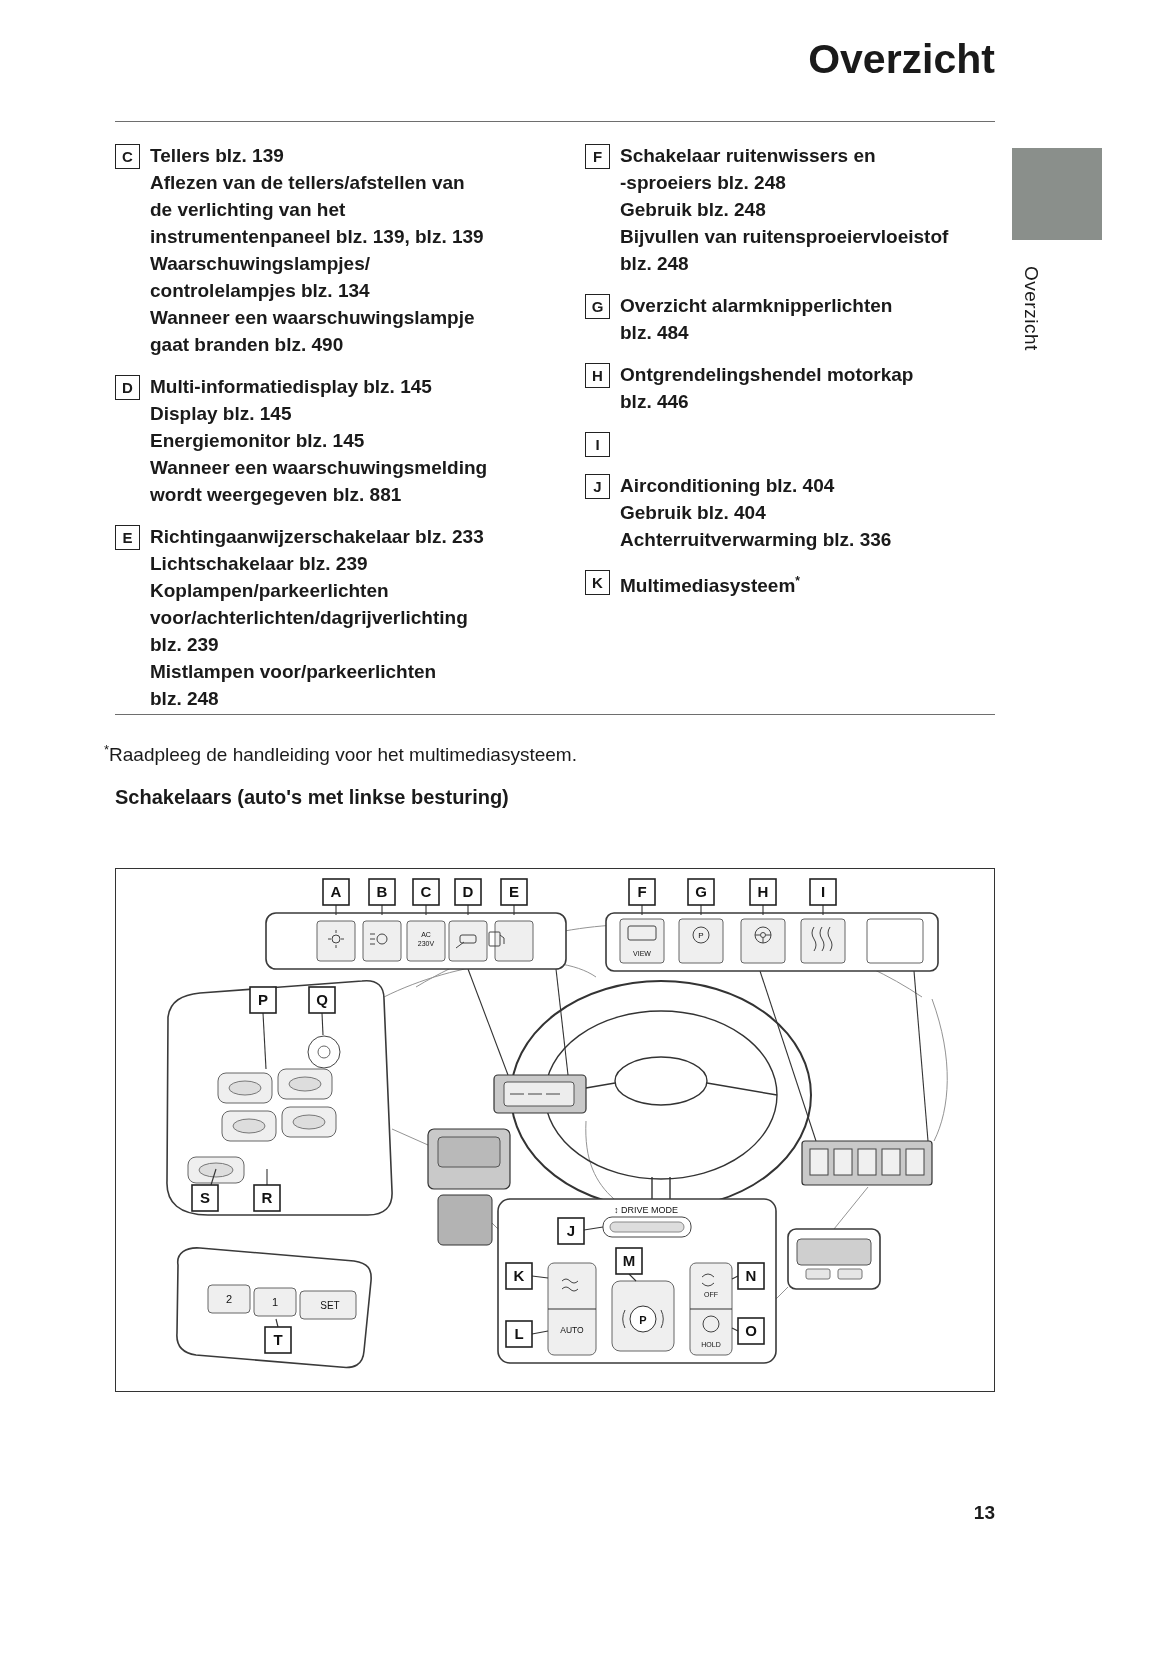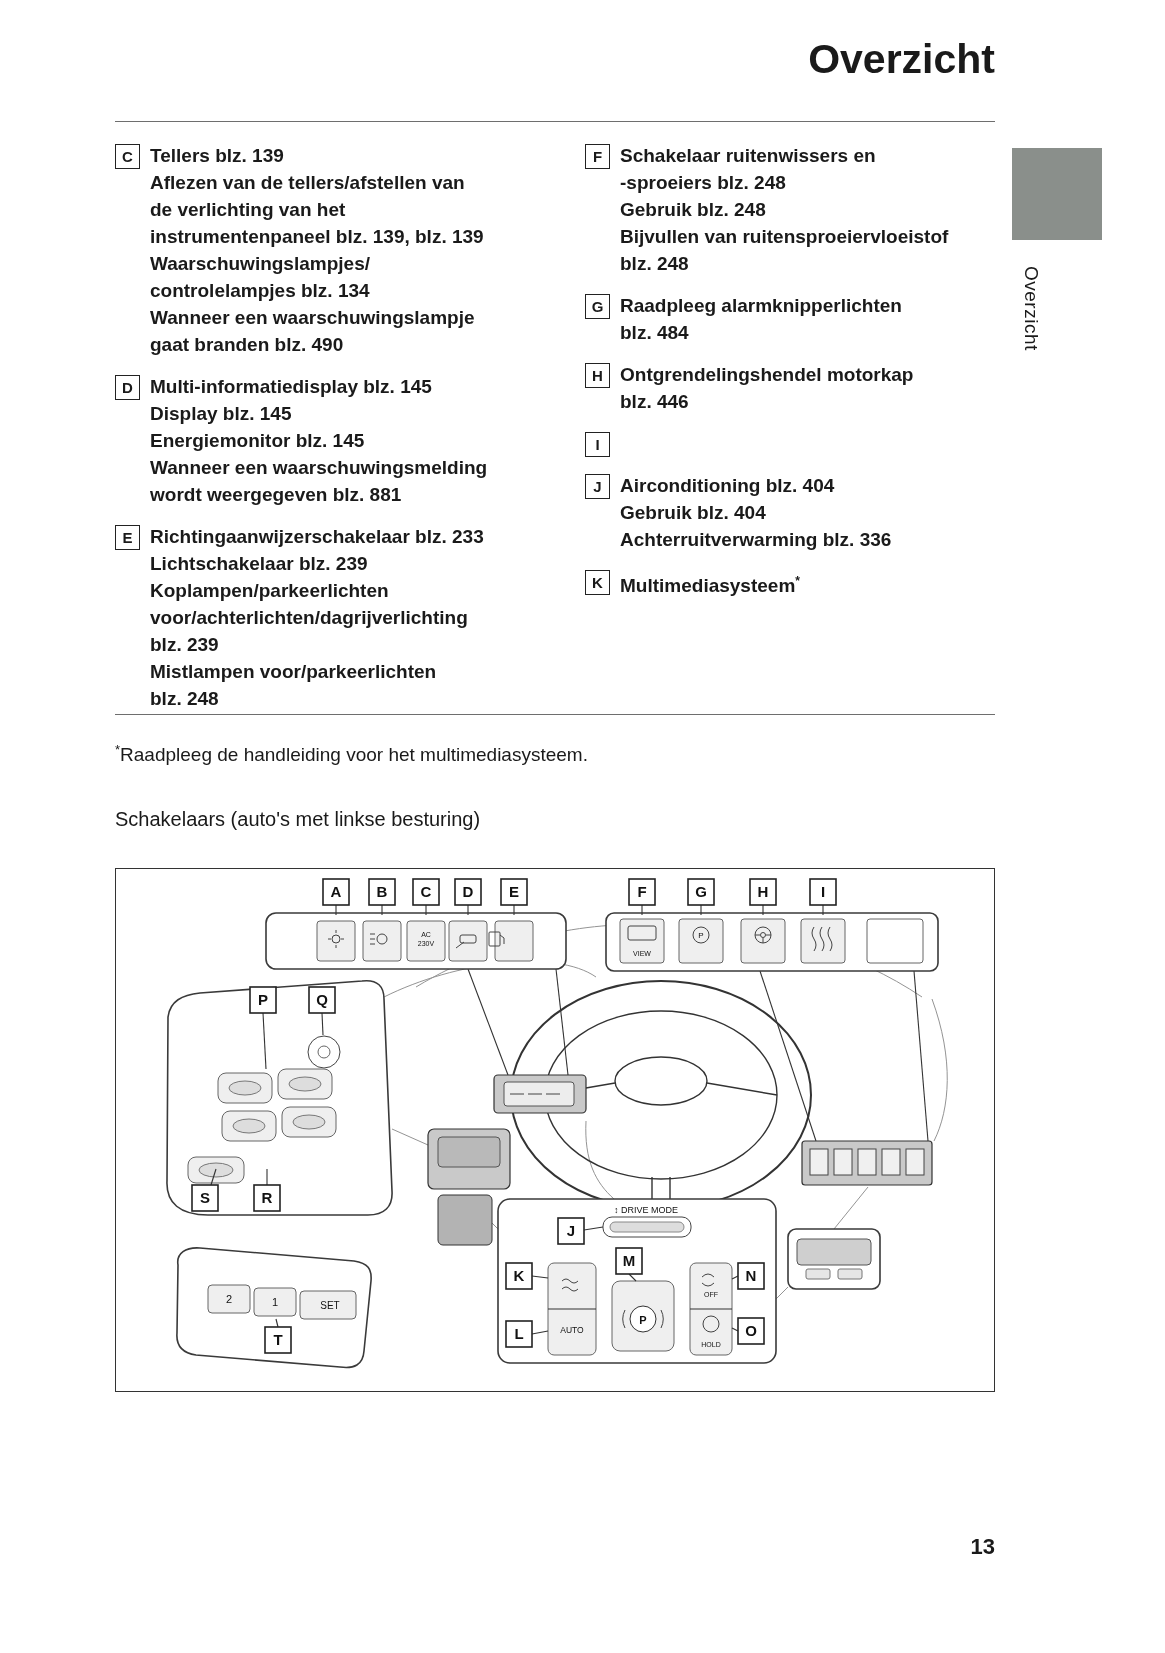--- a/index.html
+++ b/index.html
@@ -19,29 +19,29 @@
   .col { position:absolute; top:142px; }
   .col-left { left:115px; width:462px; }
   .col-right { left:585px; width:412px; }
   .entry { display:flex; gap:10px; margin-bottom:15px; }
   .keybox { flex:0 0 auto; width:25px; height:25px; border:1.8px solid #222;
             display:flex; align-items:center; justify-content:center;
             font-size:15px; font-weight:700; margin-top:2px; }
   .entry-lines { font-size:19px; line-height:27px; white-space:nowrap;font-weight:bold; }
   .entry-lines sup { font-size:12px; }
 
-  .footnote { position:absolute; left:115px; top:742px; font-size:19px; }
+  .footnote { position:absolute; left:104px; top:742px; font-size:19px; }
   .footnote sup { font-size:13px; }
-  .section-heading { position:absolute; left:115px; top:786px; font-size:20px; font-weight:400;margin-top:22px; }
+  .section-heading { position:absolute; left:115px; top:786px; font-size:20px; font-weight:700; }
 
   .diagram { position:absolute; left:115px; top:868px; width:880px; height:524px;
              border:1.5px solid #333; background:#fff; }
   .diagram svg { width:100%; height:100%; display:block; font-family:"Liberation Sans", sans-serif; }
 
-  .page-number { position:absolute; right:170px; top:1534px; font-size:22px; font-weight:700; }
+  .page-number { position:absolute; right:170px; top:1502px; font-size:19px; font-weight:700; }
 
   svg text { fill:#111; }
   svg .cl { font-size:15px; font-weight:700; text-anchor:middle; }
   svg .tiny { font-size:7px; }
   .lbl-box { fill:#fff; stroke:#222; stroke-width:1.6; }
   .panel { fill:#fff; stroke:#3a3a3a; stroke-width:1.6; }
   .sw { fill:#efefef; stroke:#666; stroke-width:1; }
   .gray { fill:#c9c9c9; stroke:#333; stroke-width:1.2; }
   .cline { stroke:#333; stroke-width:1.1; }
   .sketch { stroke:#949494; stroke-width:1; fill:none; }
@@ -102,21 +102,21 @@
           <div>Schakelaar ruitenwissers en</div>
           <div>-sproeiers blz. 248</div>
           <div>Gebruik blz. 248</div>
           <div>Bijvullen van ruitensproeiervloeistof</div>
           <div>blz. 248</div>
         </div>
       </div>
       <div class="entry">
         <span class="keybox">G</span>
         <div class="entry-lines">
-          <div>Raadpleeg alarmknipperlichten</div>
+          <div>Overzicht alarmknipperlichten</div>
           <div>blz. 484</div>
         </div>
       </div>
       <div class="entry">
         <span class="keybox">H</span>
         <div class="entry-lines">
           <div>Ontgrendelingshendel motorkap</div>
           <div>blz. 446</div>
         </div>
       </div>

